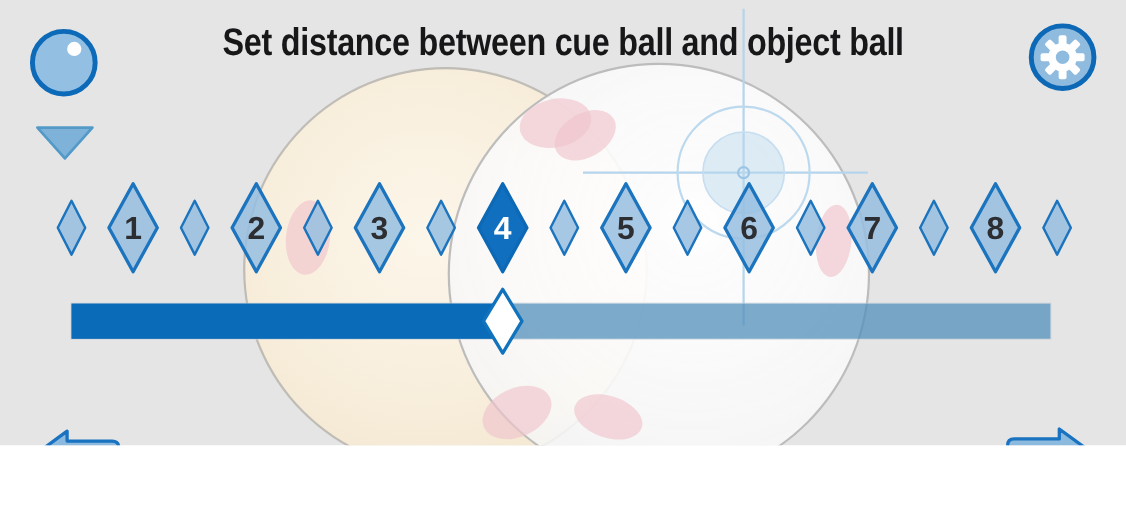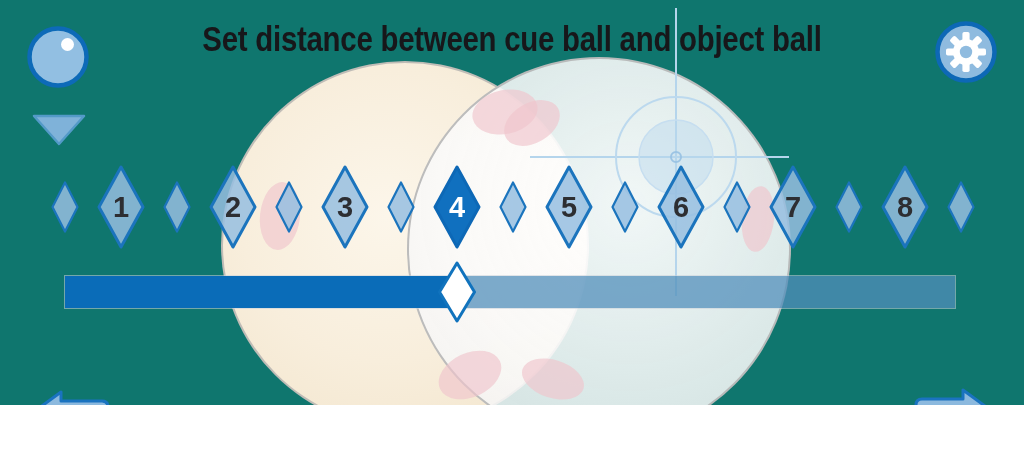--- a/index.html
+++ b/index.html
@@ -1,18 +1,18 @@
 <!DOCTYPE html>
 <html><head>
 <meta charset="utf-8">
 <style>
   html,body{margin:0;padding:0;background:#ffffff;}
   .stage{
     position:relative;width:1024px;height:405px;overflow:hidden;
-    background:#0f766e;font-family:"Liberation Sans",sans-serif;
+    background:#e5e5e5;font-family:"Liberation Sans",sans-serif;
   }
   
   .bg{position:absolute;inset:0;z-index:1;}
   .ball{position:absolute;border-radius:50%;}
   .ball-cream{
     left:221px;top:61px;width:364px;height:364px;
     border:2px solid rgba(185,183,178,0.9);
     background:radial-gradient(circle at 45% 42%, #fcf6ea 0%, #f8eedc 50%, #f1e3c9 100%);
   }
   .ball-white{

